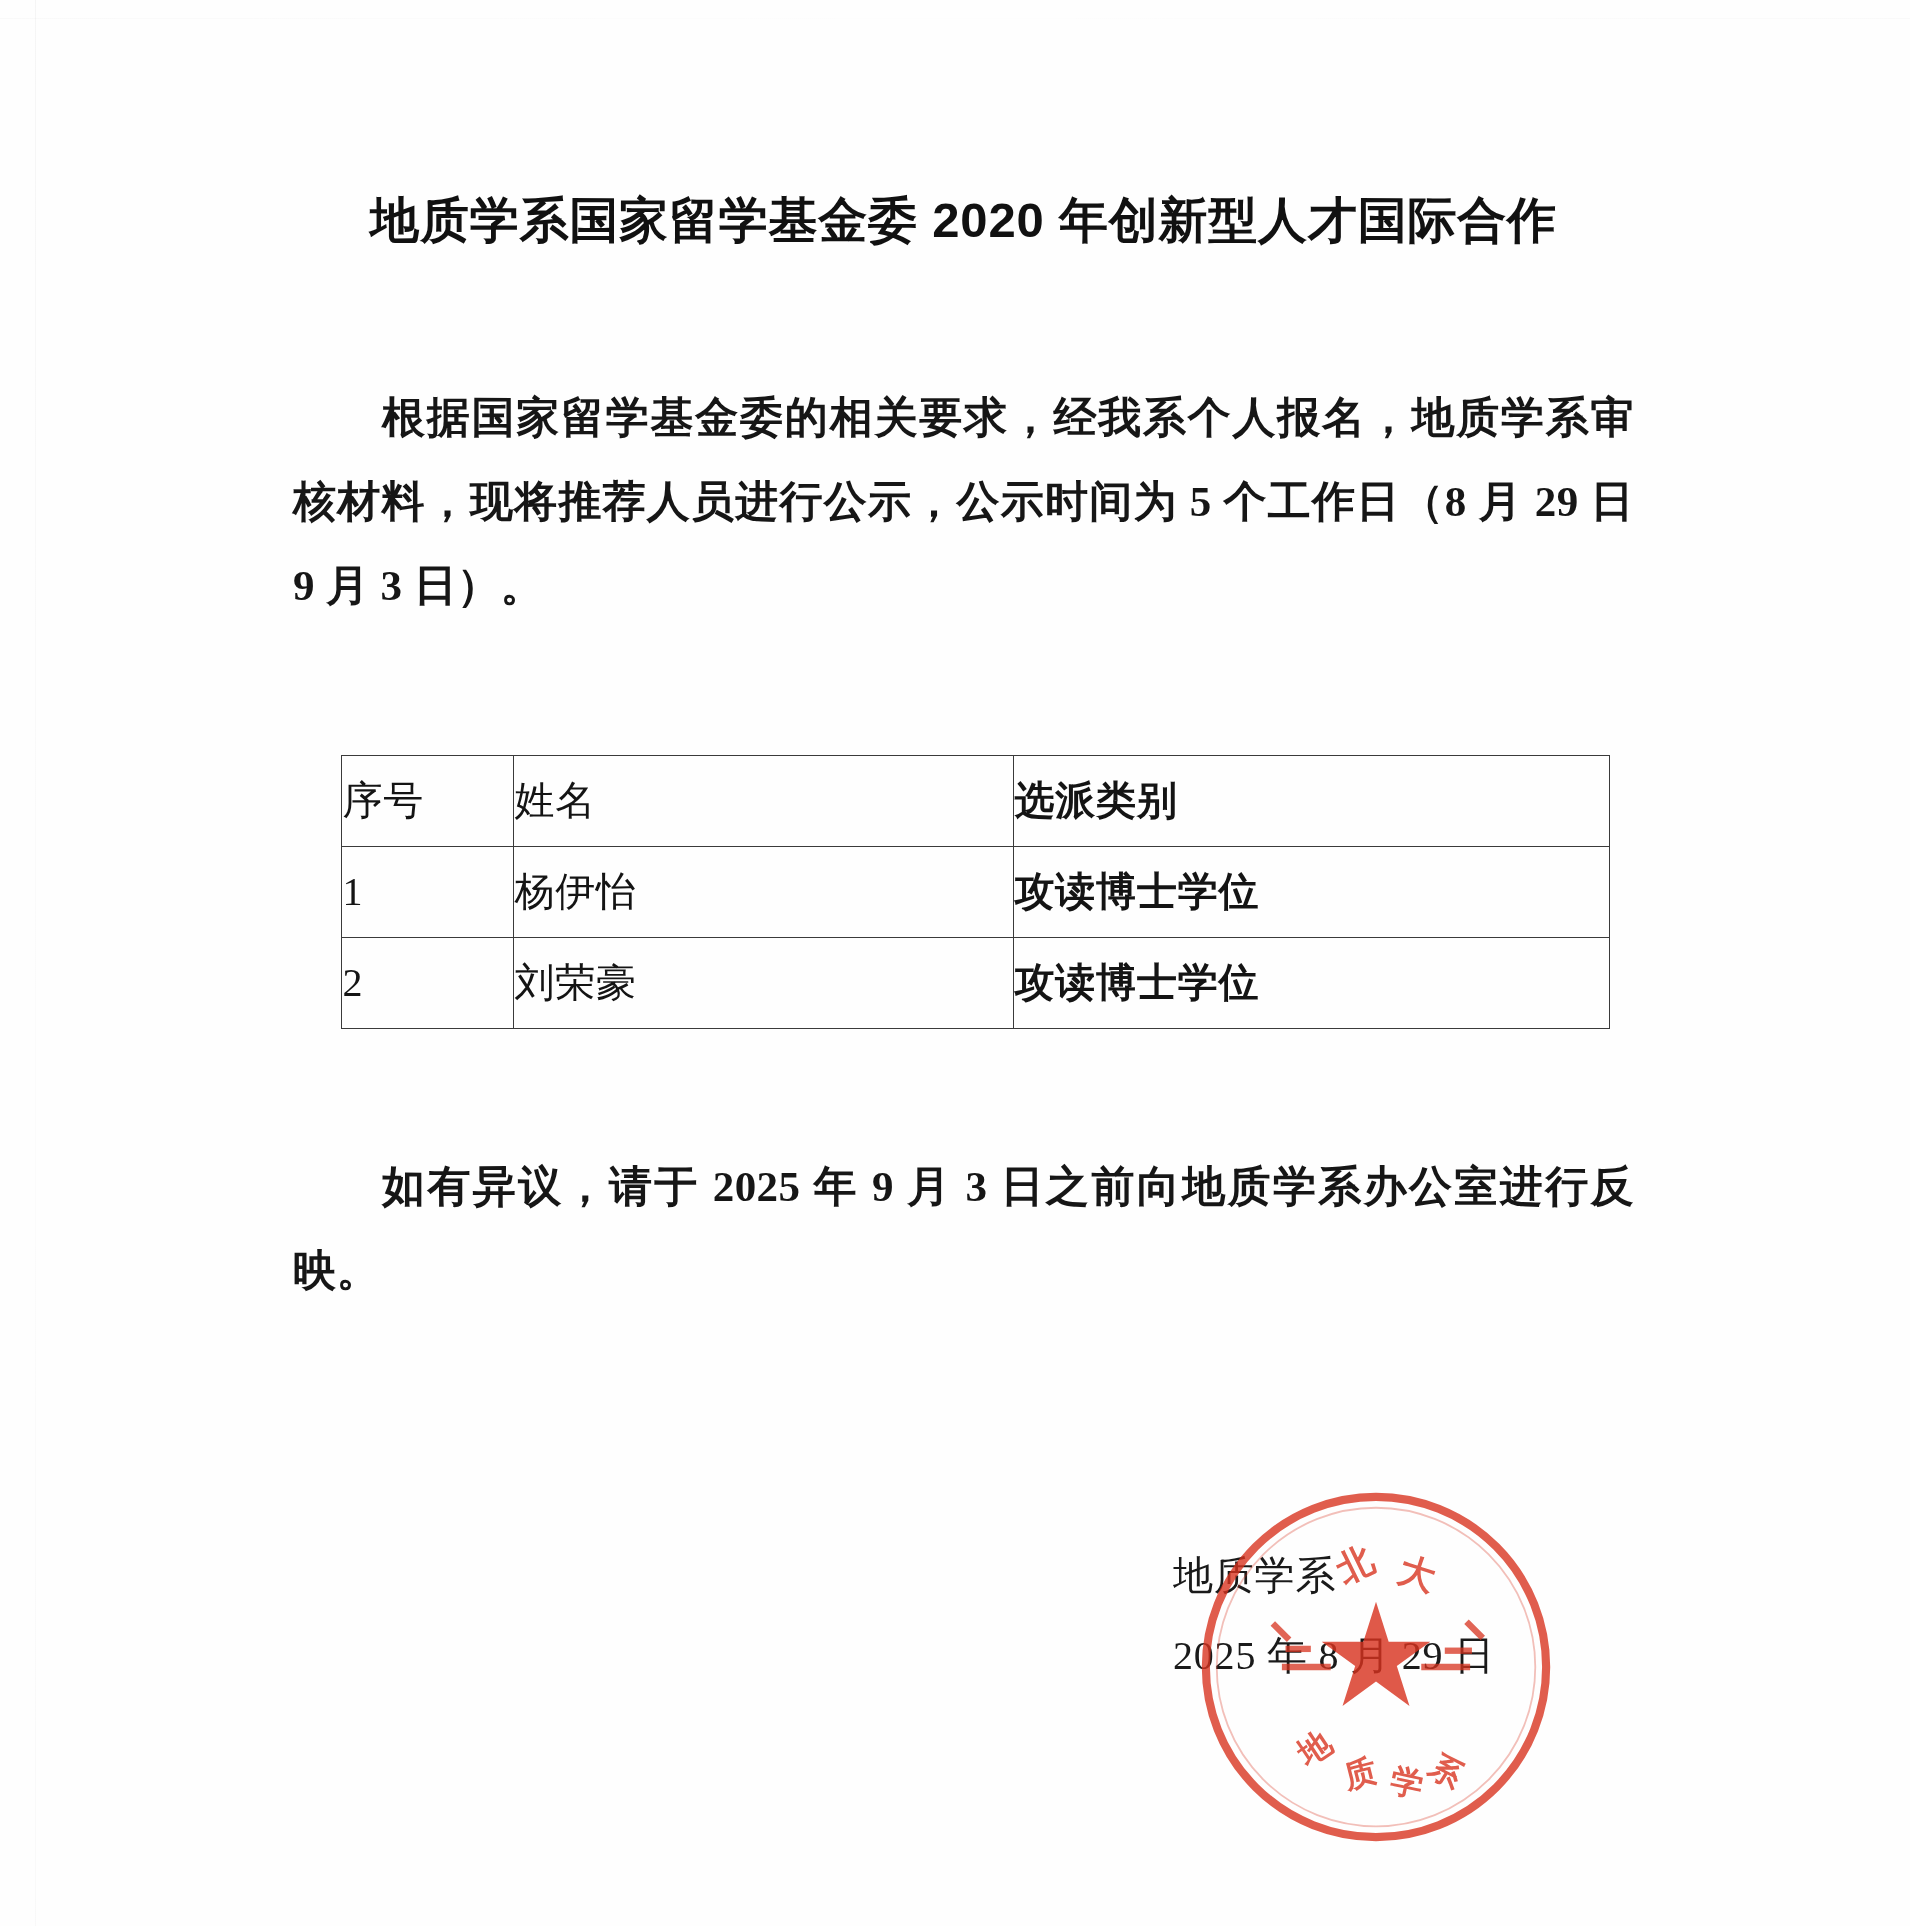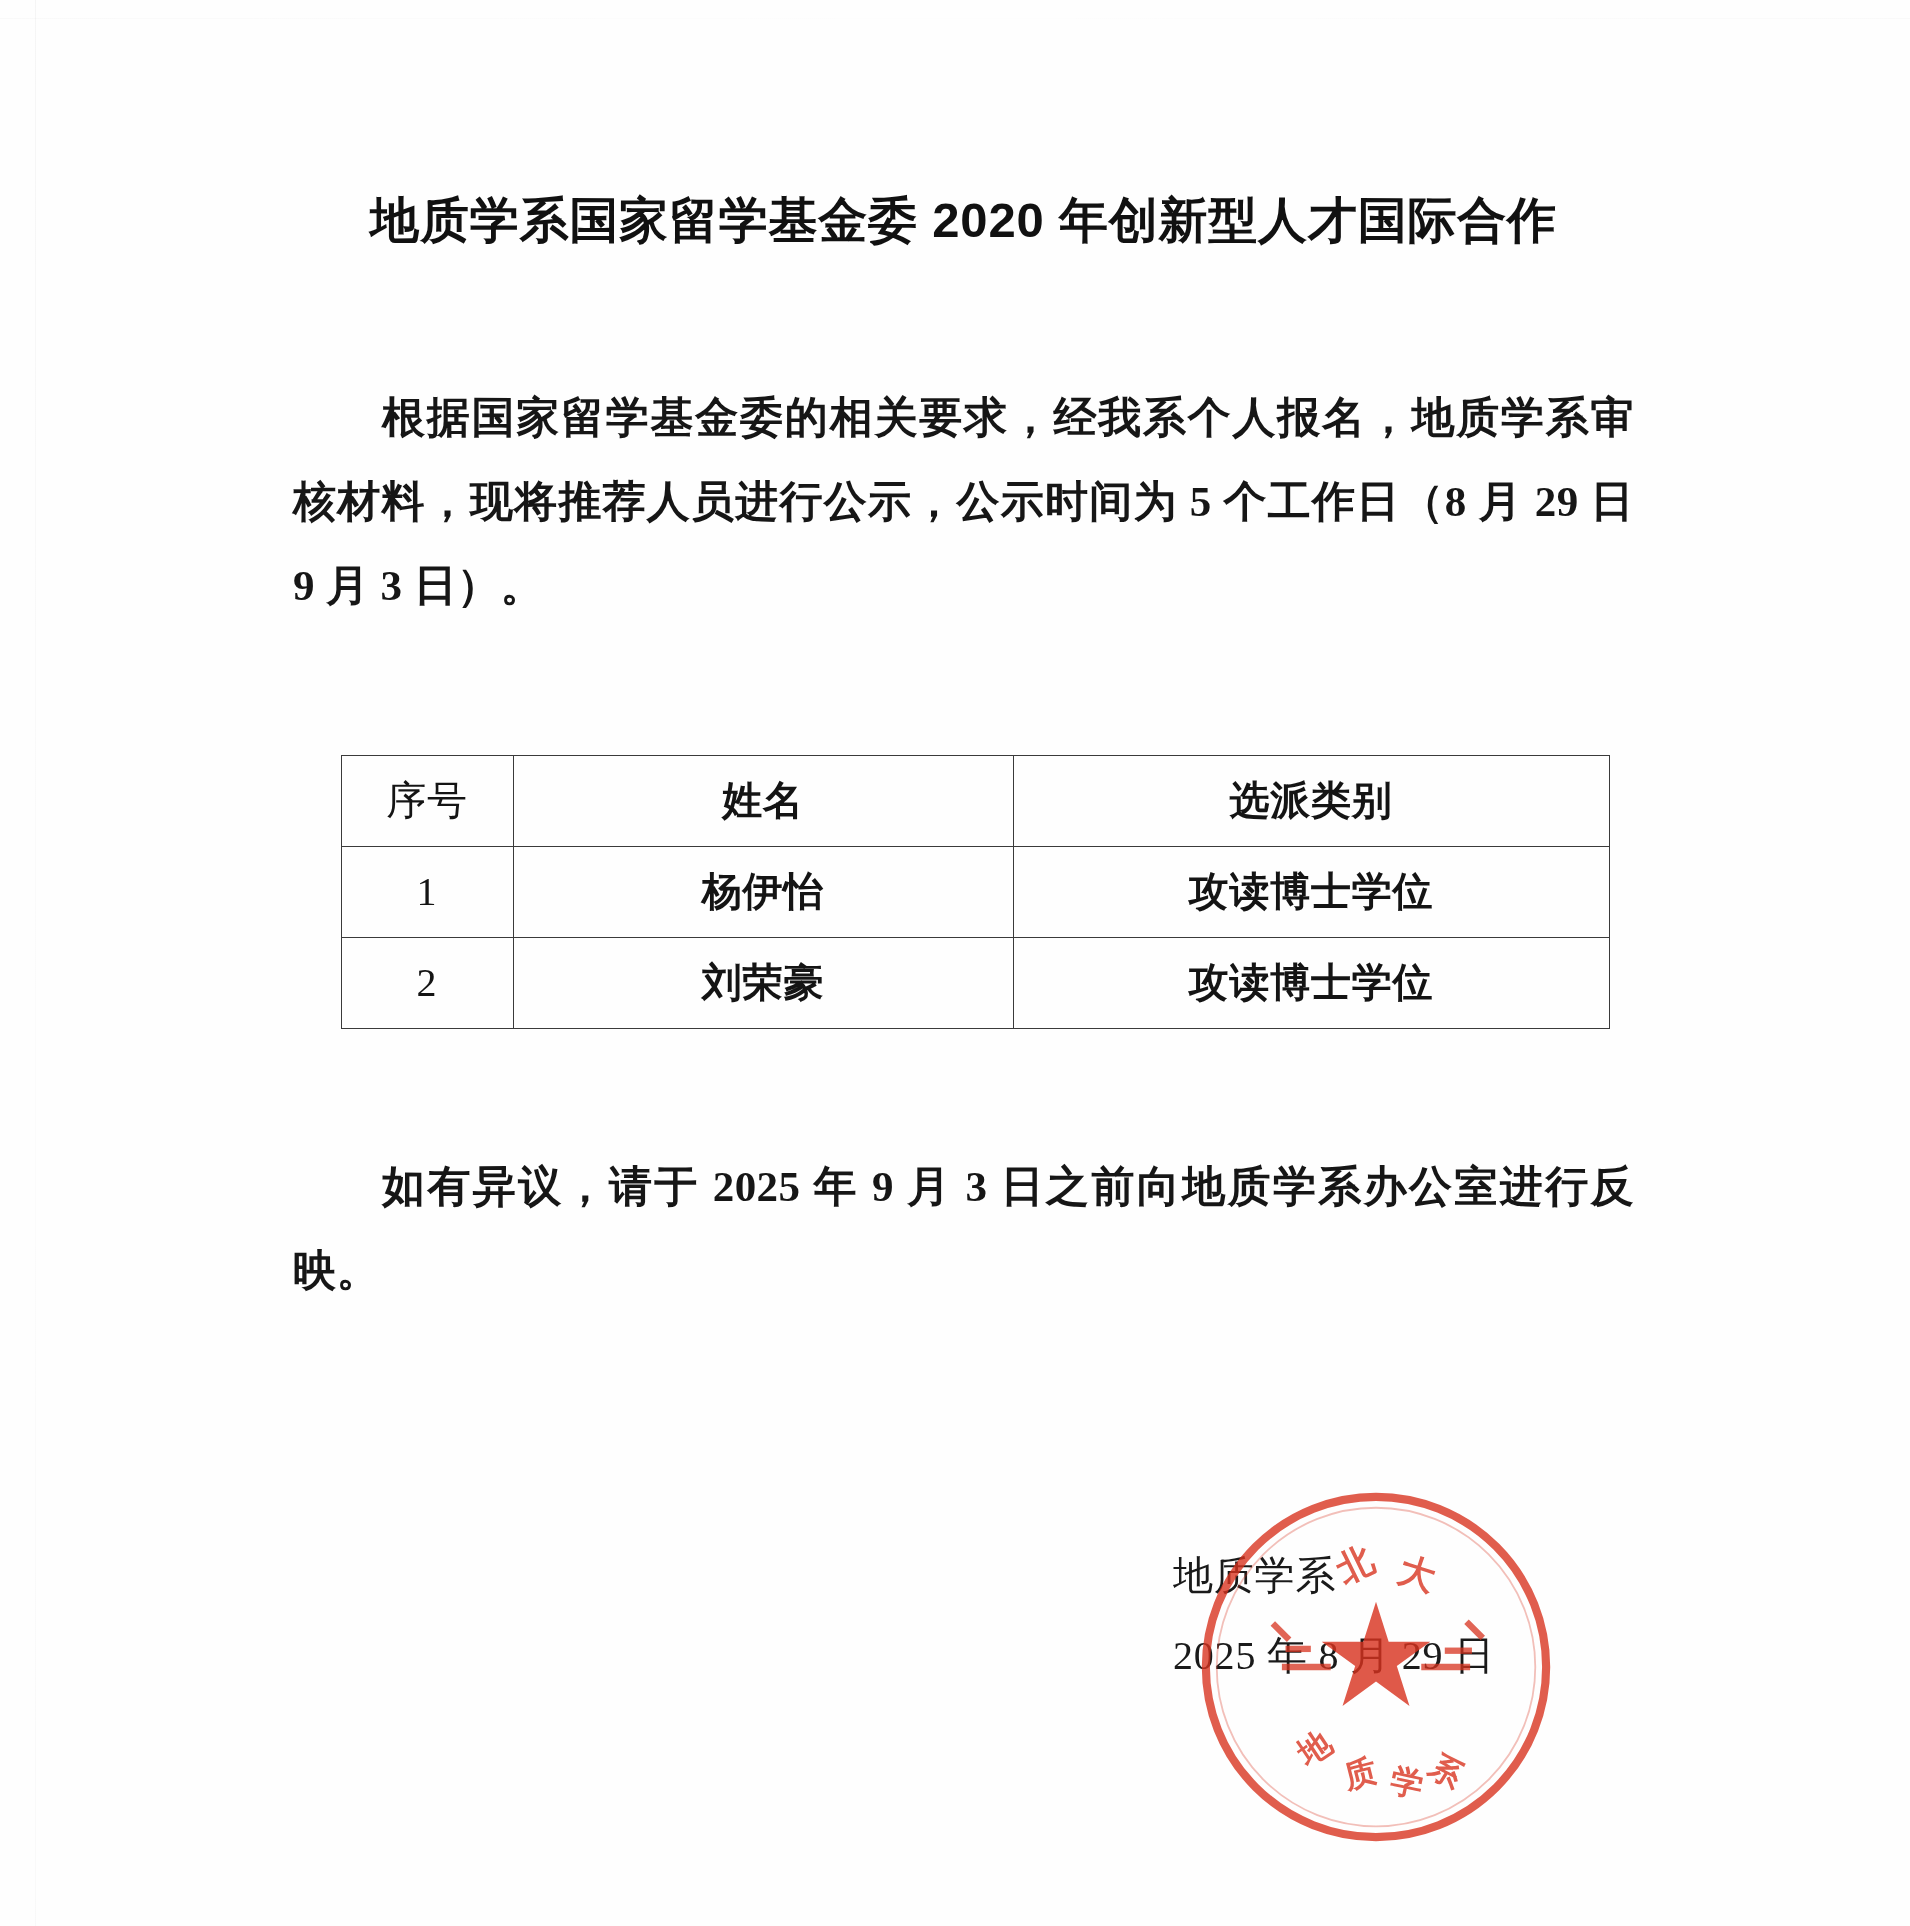--- a/index.html
+++ b/index.html
@@ -81,28 +81,27 @@
   }
   table.result-table {
     border-collapse: collapse;
     width: 1260px;
     margin-left: 23px;
     table-layout: fixed;
   }
   table.result-table td {
     border: 1.5px solid #3a3a3a;
     height: 88px;
-    text-align: center;
     vertical-align: middle;
     font-size: 40px;
     letter-spacing: 0.8px;
     color: #141414;
   }
   table.result-table td.col-idx { width: 169px; }
-  table.result-table td.col-name { width: 497px; font-weight: bold; }
+  table.result-table td.col-name { width: 497px; }
   table.result-table td.col-type { width: 593px; font-weight: bold; }
   table.result-table tr.head td {
     font-size: 40px;
   }
   .num {
     font-family: "Liberation Serif", serif;
   }
 
   
   .sign-block {

